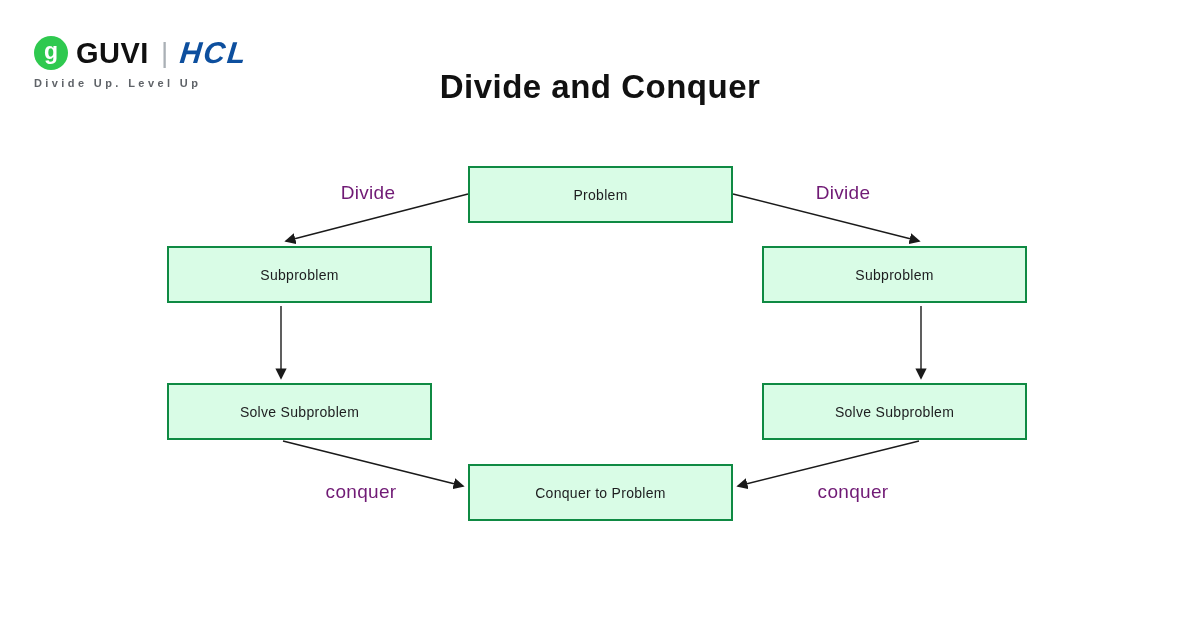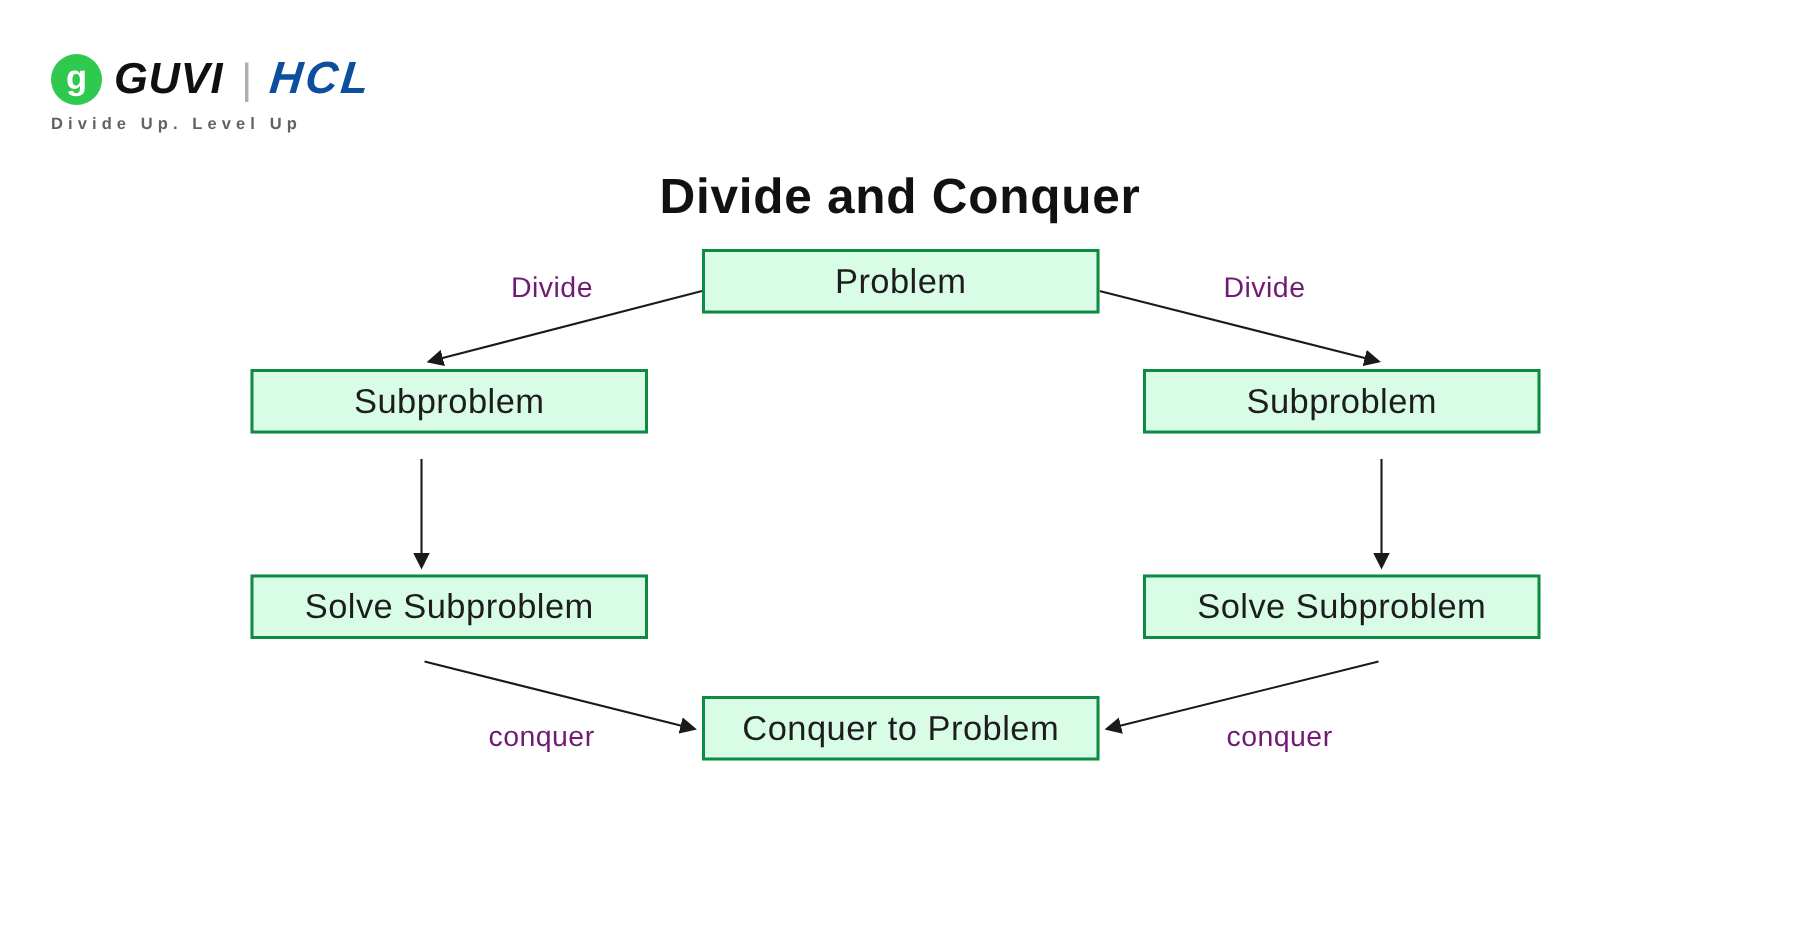--- a/index.html
+++ b/index.html
@@ -22,21 +22,20 @@
     background: var(--icon-bg, #2fc94f);
     color: #ffffff;
     display: flex; align-items: center; justify-content: center;
     font-weight: bold; font-size: 23px; line-height: 1;
     padding-bottom: 3px;
   }
   .logo-brand {
     margin-left: 8px;
     font-size: 29px; font-weight: bold; letter-spacing: 0.5px;
     color: var(--brand, #101010);
-    font-style: italic;
   }
   .logo-sep {
     margin: 0 12px;
     color: #aab0b6; font-size: 28px; font-weight: 300;
   }
   .logo-partner {
     font-size: 30px; font-weight: bold; font-style: italic;
     letter-spacing: 2px;
     color: var(--partner, #0d4f9e);
     transform: skewX(-6deg);
@@ -48,35 +47,34 @@
   }
 
   
   .page-title {
     position: absolute;
     left: 0; top: 68px; width: 1200px;
     text-align: center;
     font-size: 33px; font-weight: bold;
     letter-spacing: 0.5px;
     color: var(--title, #111111);
-    margin-top: 44px;
   }
 
   
   .arrow-layer { position: absolute; left: 0; top: 0; width: 1200px; height: 630px; }
   .arrow-layer line { stroke: var(--arrow, #1a1a1a); stroke-width: 1.4; }
   .arrow-layer .head { fill: var(--arrow, #1a1a1a); }
 
   .node {
     position: absolute;
-    width: 265px; height: 43px;
+    width: 265px; height: 57px;
     background: var(--node-fill, #d9fce6);
     border: 2px solid var(--node-border, #0f8a43);
     display: flex; align-items: center; justify-content: center;
-    font-size: 23px; color: #1d1d1f;
+    font-size: 14px; color: #1d1d1f;
     letter-spacing: 0.3px;
   }
 
   .edge-label {
     position: absolute;
     transform: translate(-50%, -50%);
     font-size: 19px; color: #701a75;
     letter-spacing: 0.3px;
     white-space: nowrap;
   }

